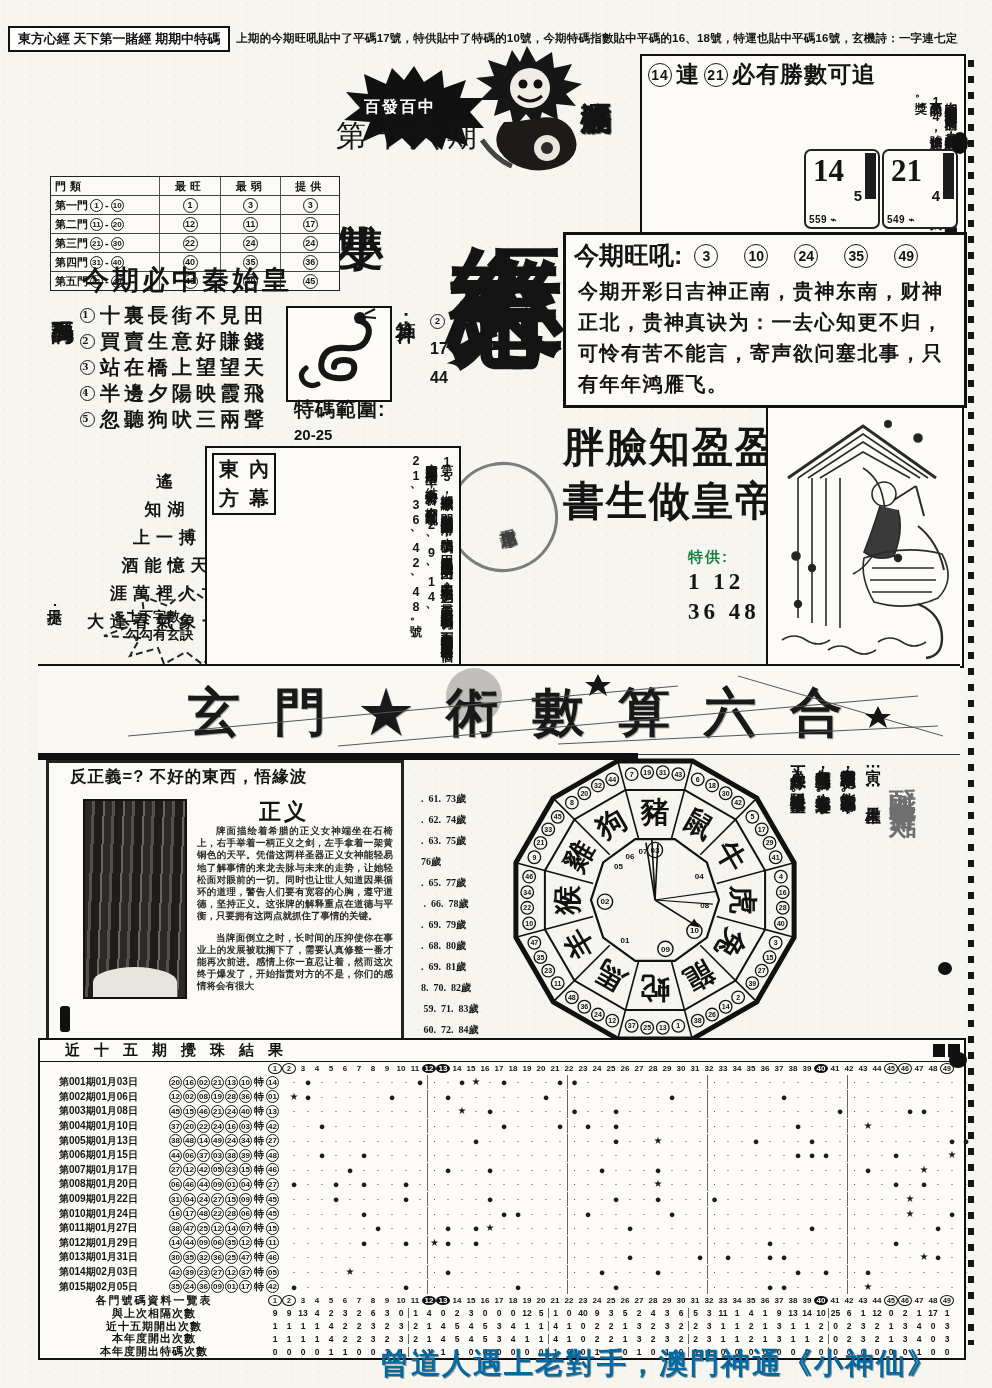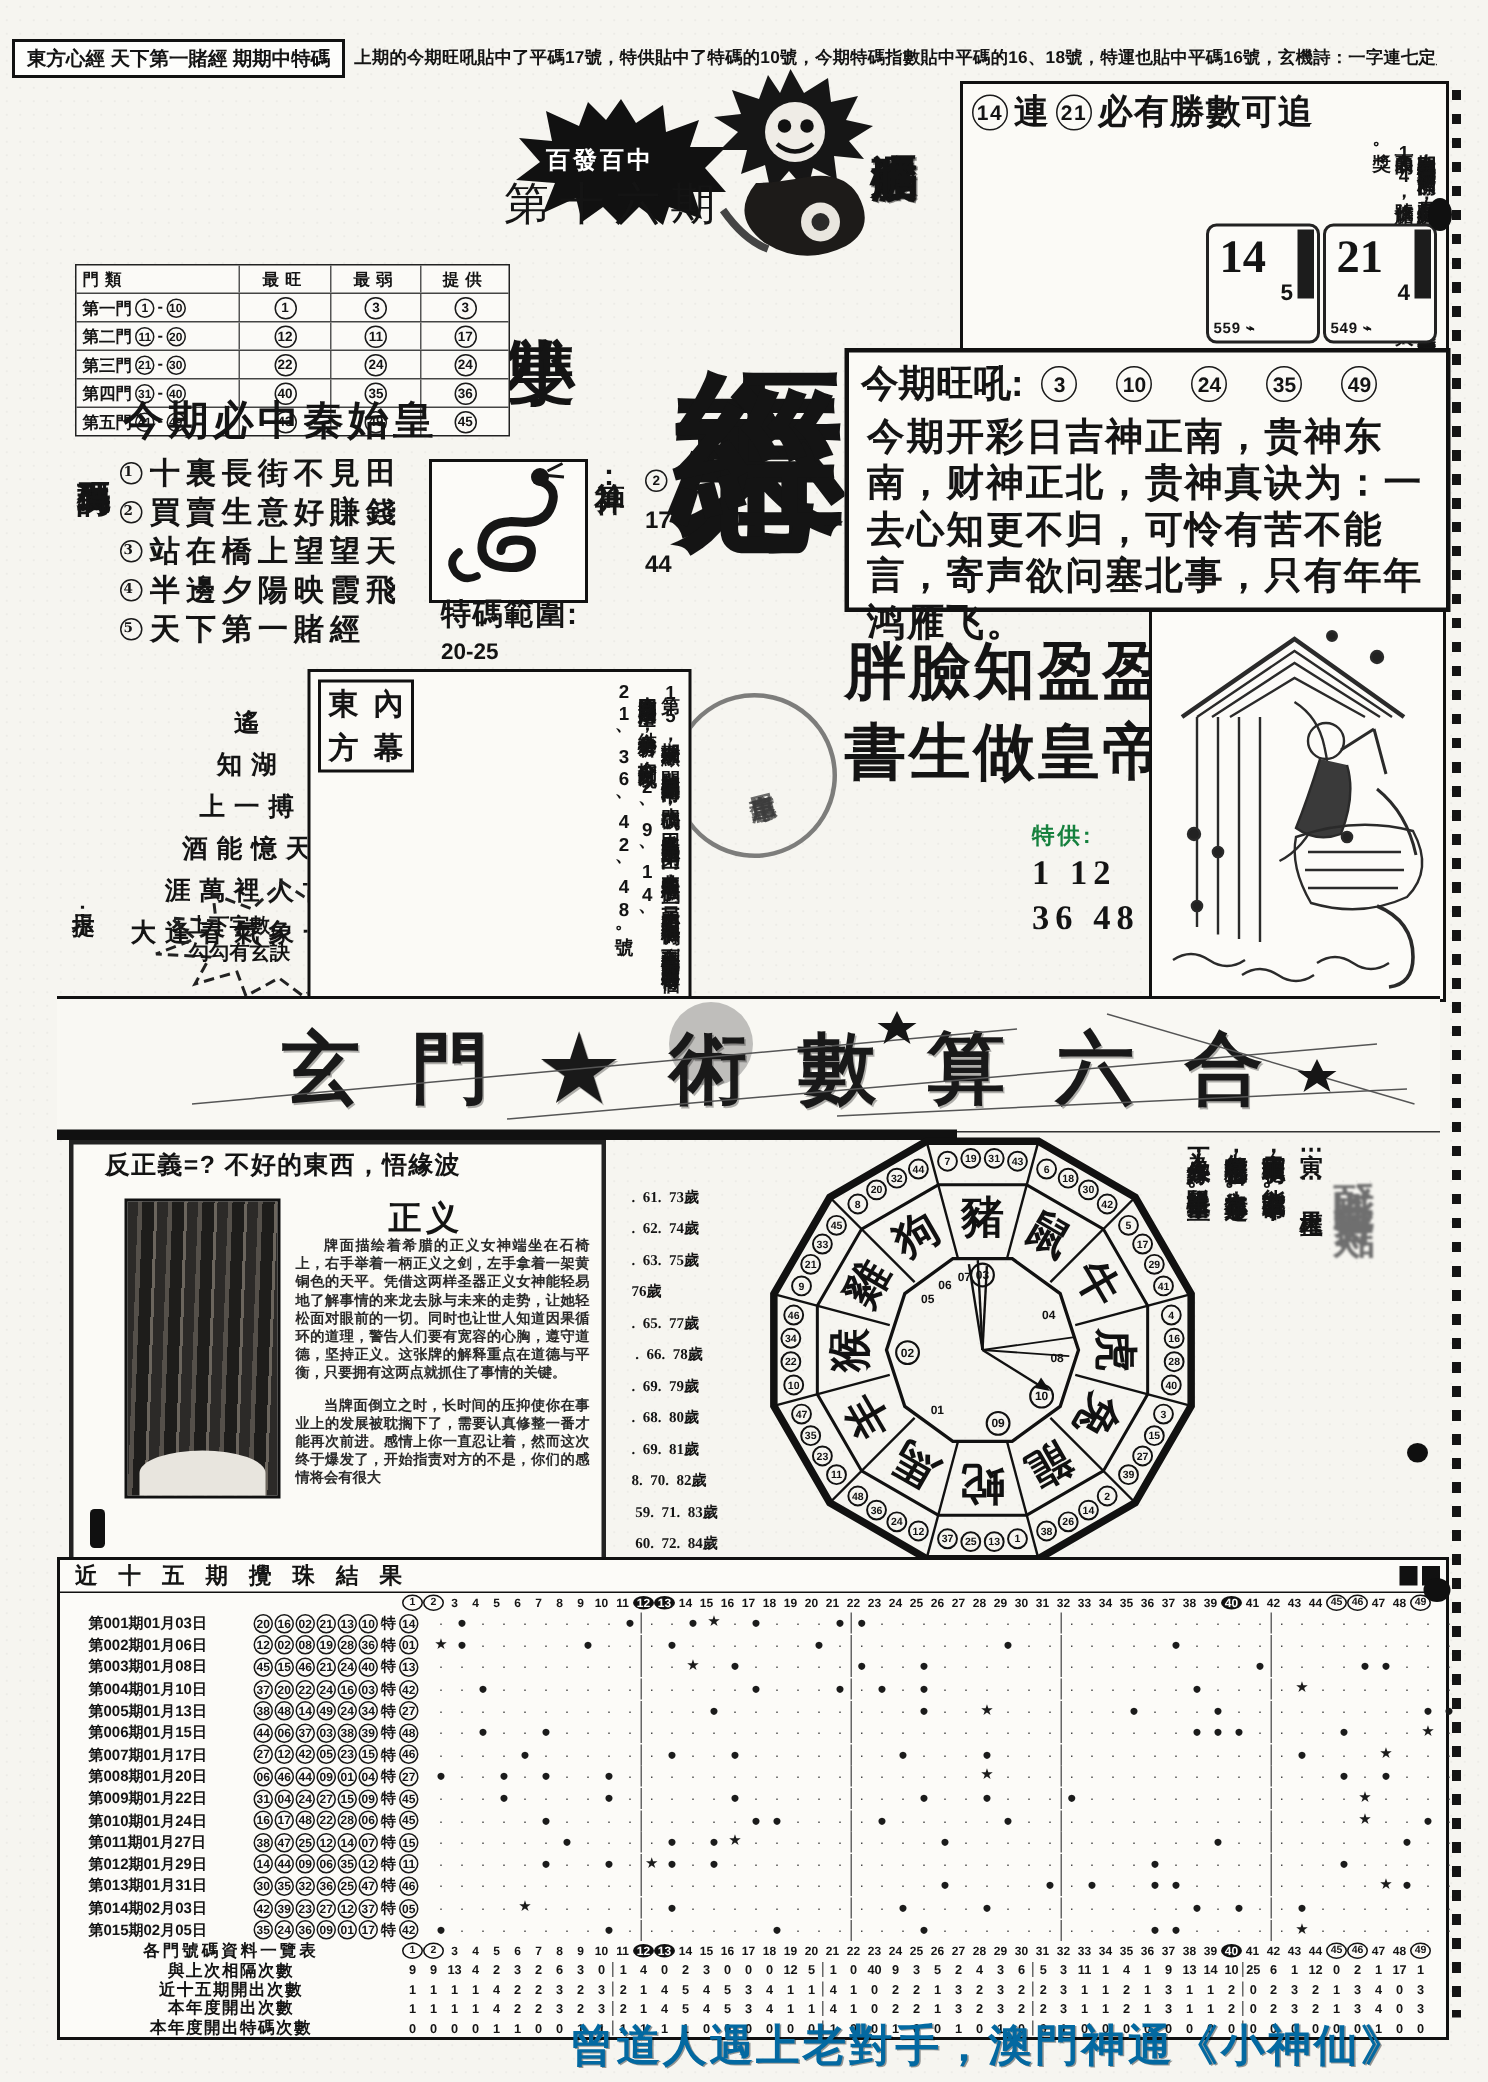--- a/index.html
+++ b/index.html
@@ -62,21 +62,21 @@
                writing-mode:vertical-rl;text-orientation:upright;font-size:12.5px;font-weight:bold;line-height:15px;letter-spacing:1px;}
   .numbox{position:absolute;bottom:3px;width:72px;height:76px;border:2px solid #222;border-radius:7px;background:#fcfbf8;}
   .numbox .strip{position:absolute;right:2px;top:2px;width:11px;height:46px;background:#1c1c1c;}
   .numbox .big{position:absolute;left:7px;top:2px;font-size:31px;font-weight:bold;font-family:"Liberation Serif",serif;}
   .numbox .small{position:absolute;right:16px;top:36px;font-size:15px;font-weight:bold;}
   .numbox .code{position:absolute;left:3px;bottom:2px;font-size:10px;font-weight:bold;letter-spacing:.5px;}
   
   #wanghou{left:563px;top:232px;width:398px;height:170px;border:3px solid #111;background:#fbfaf6;}
   #wanghou .ttl{display:flex;align-items:center;gap:12px;padding:4px 8px 0 8px;}
   #wanghou .tl{font-size:25px;font-weight:900;}
-  #wanghou .body{padding:4px 12px;font-size:25px;font-weight:900;line-height:31px;letter-spacing:1.5px;}
+  #wanghou .body{padding:4px 12px;font-size:20px;font-weight:900;line-height:31px;letter-spacing:1.5px;}
   
   #fatface{left:563px;top:420px;font-size:41px;font-weight:900;line-height:1.32;letter-spacing:2px;font-family:"Liberation Serif",serif;}
   #tegong{left:688px;top:548px;}
   #tegong .lbl{font-size:15px;font-weight:bold;letter-spacing:2px;color:#15803d;}
   #tegong .row{font-size:23px;font-weight:bold;font-family:"Liberation Serif",serif;letter-spacing:4px;line-height:30px;}
   #fisher{left:766px;top:406px;width:194px;height:258px;border:2px solid #111;background:#fcfbf8;}
   
   #pyr{left:60px;top:468px;width:215px;text-align:center;font-size:17px;font-weight:bold;line-height:28px;letter-spacing:6px;}
   #hint-label{left:46px;top:598px;font-size:15px;font-weight:bold;line-height:1.1;}
   #hint{left:78px;top:586px;width:220px;height:80px;}
@@ -107,21 +107,21 @@
   #ages{left:421px;top:788px;font-size:10px;font-weight:bold;line-height:21px;font-family:Liberation Serif, serif;white-space:pre;}
   
   #wheel{left:505px;top:752px;}
   
   #palace{left:795px;top:756px;height:290px;width:92px;writing-mode:vertical-rl;text-orientation:upright;
           font-size:15.5px;font-weight:900;line-height:22px;letter-spacing:1px;}
   #bleed{left:884px;top:768px;height:250px;writing-mode:vertical-rl;text-orientation:upright;
          font-size:27px;font-weight:900;color:#6f6f6f;transform:scaleX(-1);filter:blur(.6px);letter-spacing:4px;}
   
   #results{left:38px;top:1038px;width:924px;border:2.5px solid #111;background:#fcfbf8;}
-  #res-title{display:flex;align-items:center;height:21px;border-bottom:1.5px solid #111;}
+  #res-title{display:flex;align-items:center;height:21px;border-bottom:1.5px solid #111;padding-left:15px;}
   #res-title .t{font-size:15px;font-weight:900;letter-spacing:14px;padding-left:10px;}
   #res-title .blk{margin-left:auto;display:flex;gap:3px;padding-right:4px;}
   #res-title .blk i{width:12px;height:13px;background:#111;display:block;}
   .hdr-strip{display:flex;height:13px;align-items:center;}
   .hdr-strip .lab{width:228px;font-size:11px;font-weight:900;letter-spacing:2px;text-align:center;}
   .hcell{width:14px;text-align:center;font-size:8px;font-weight:bold;flex:none;box-sizing:border-box;}
   .hcell.inv{background:#111;color:#fff;border-radius:50%;}
   .hcell.cir{border:1px solid #111;border-radius:50%;font-size:7px;line-height:9px;}
   .rrow{display:flex;align-items:center;height:14.6px;}
   .rrow .lab{width:110px;font-size:10px;font-weight:bold;white-space:nowrap;padding-left:19px;flex:none;}
@@ -283,21 +283,21 @@
     <div class="pl">
       <span class="circ c14">3</span>
       <span>站在橋上望望天</span>
     </div>
     <div class="pl">
       <span class="circ c14">4</span>
       <span>半邊夕陽映霞飛</span>
     </div>
     <div class="pl">
       <span class="circ c14">5</span>
-      <span>天下第一賭經</span>
+      <span>忽聽狗吠三兩聲</span>
     </div>
   </div>
 
 <div class="abs" id="snakebox">
   <svg width="98" height="88" viewBox="0 0 98 88">
     <path d="M70,12 q14,4 10,16 q-4,14 -22,12 q-20,-2 -24,12 q-4,16 14,18 q16,2 18,-8 q2,-10 -10,-10 q-10,0 -10,7" fill="none" stroke="#161616" stroke-width="6" stroke-linecap="round"></path>
     <circle cx="72" cy="10" r="6" fill="#161616"></circle>
     <path d="M77,6 l10,-5 M77,9 l11,1" stroke="#161616" stroke-width="2"></path>
     <path d="M18,60 q-8,6 -2,14 q6,6 14,2" fill="none" stroke="#161616" stroke-width="5" stroke-linecap="round"></path>
   </svg>

